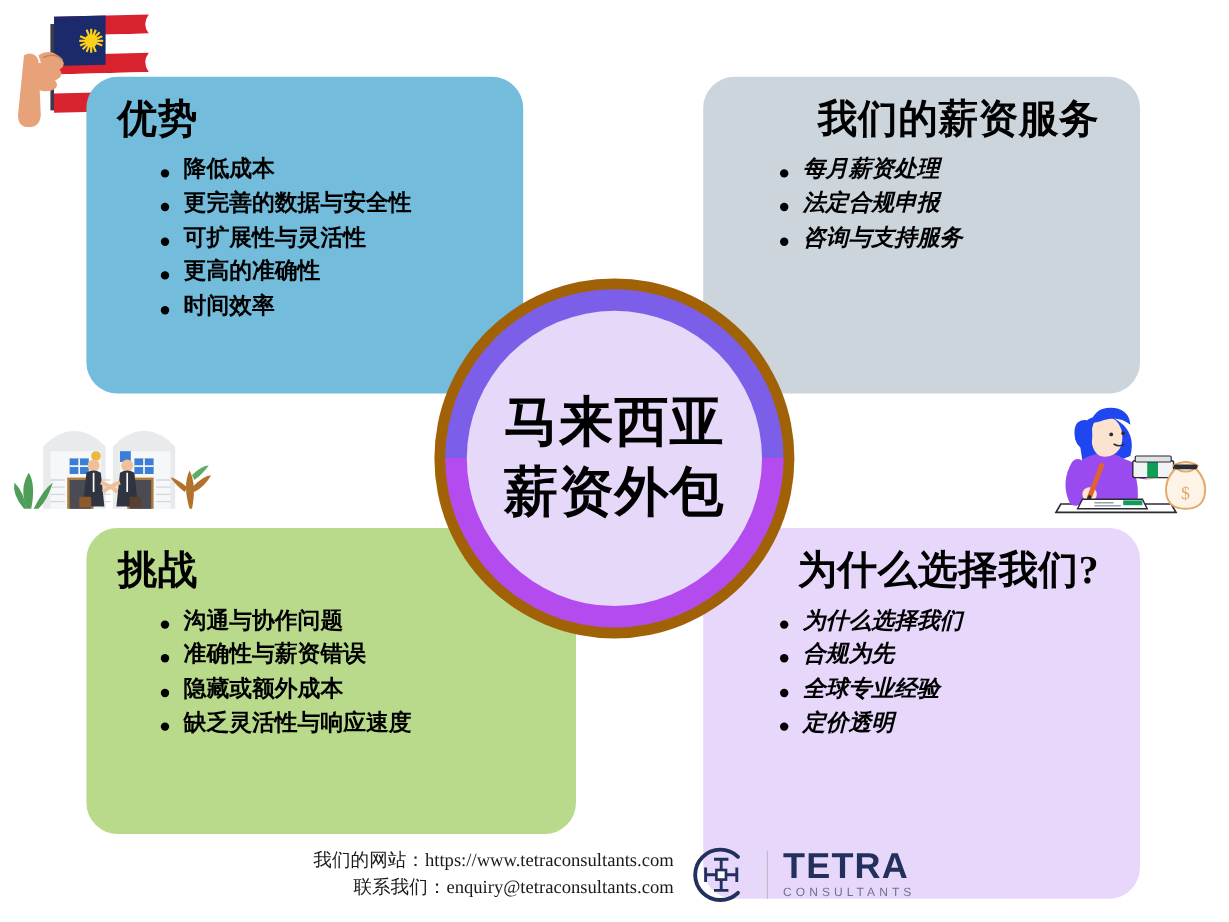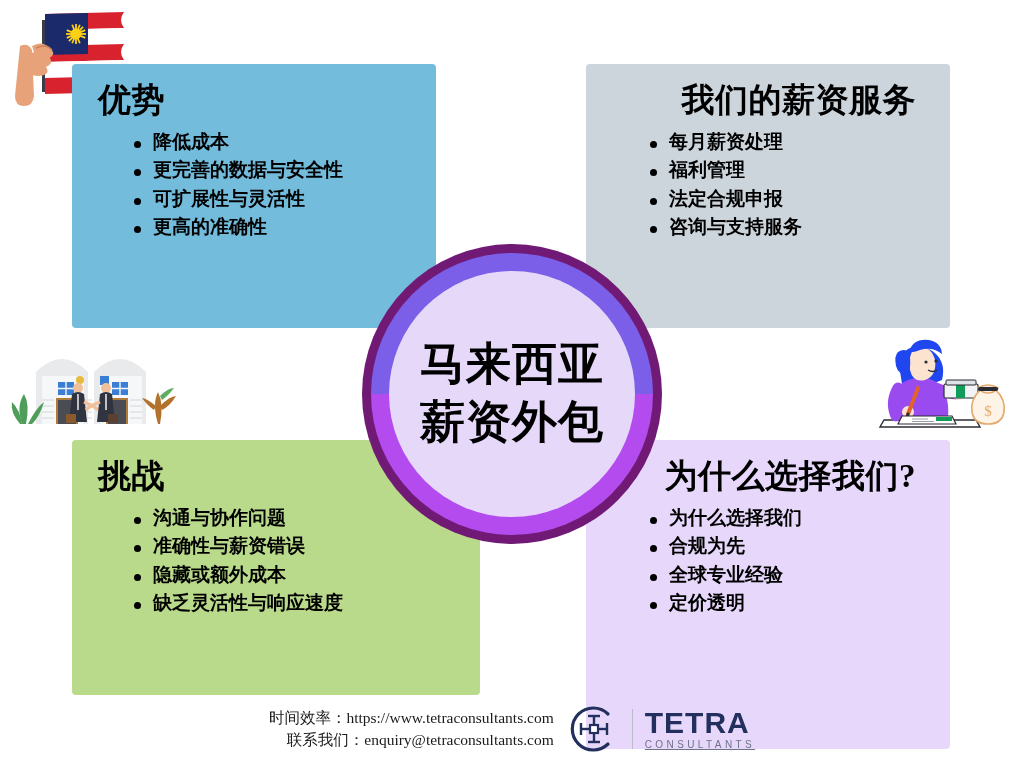--- a/index.html
+++ b/index.html
@@ -19,21 +19,21 @@
   #canvas {
     position: relative;
     width: 1024px;
     height: 768px;
     background: #ffffff;
   }
 
   
   .panel {
     position: absolute;
-    border-radius: 4px;
+    border-radius: 26px;
     overflow: hidden;
   }
   .panel-inner {
     position: absolute;
     top: 0; left: 0; right: 0; bottom: 0;
     padding: 18px 26px;
   }
 
   #panel-advantages {
     left: 72px; top: 64px; width: 364px; height: 264px;
@@ -85,29 +85,29 @@
     left: 8px;
     top: 13px;
     width: 7px;
     height: 7px;
     border-radius: 50%;
     background: #000000;
   }
   
   .list-left  { margin-left: 28px; }
   
-  .list-right { margin-left: 30px; }
+  .list-right { margin-left: 30px; font-style: italic; }
 
   
   #center-circle {
     position: absolute;
-    left: 362px; top: 244px;
+    left: 362px; top: 232px;
     width: 300px; height: 300px;
     border-radius: 50%;
-    background: #701a75;
+    background: #a16207;
     display: flex;
     align-items: center;
     justify-content: center;
     z-index: 5;
   }
   #center-ring {
     position: absolute;
     left: 9px; top: 9px;
     width: 282px; height: 282px;
     border-radius: 50%;
@@ -176,21 +176,20 @@
     font-size: 30px;
     letter-spacing: 1px;
     color: #232f5c;
   }
   #logo-consultants {
     font-family: "Liberation Sans", "DejaVu Sans", sans-serif;
     font-size: 10px;
     letter-spacing: 3.4px;
     color: #6e7386;
     margin-top: 2px;
-    text-decoration: underline;
   }
 
   
   .illus { position: absolute; }
   #illus-flag  { left: 6px;  top: 2px;   width: 124px; height: 104px; }
   #illus-deal  { left: 8px;  top: 336px; width: 168px; height: 96px;  }
   #illus-payroll { left: 868px; top: 330px; width: 150px; height: 104px; }
 </style>
 </head>
 <body>
@@ -344,30 +343,30 @@
   </div>
 
   <div class="panel" id="panel-advantages">
     <div class="panel-inner">
       <div class="panel-title title-left">优势</div>
       <ul class="panel-list list-left">
         <li>降低成本</li>
         <li>更完善的数据与安全性</li>
         <li>可扩展性与灵活性</li>
         <li>更高的准确性</li>
+        <li>时间效率</li>
       </ul>
     </div>
   </div>
 
   <div class="panel" id="panel-services">
     <div class="panel-inner">
       <div class="panel-title title-right">我们的薪资服务</div>
       <ul class="panel-list list-right">
         <li>每月薪资处理</li>
-        <li>福利管理</li>
         <li>法定合规申报</li>
         <li>咨询与支持服务</li>
       </ul>
     </div>
   </div>
 
   <div class="panel" id="panel-challenges">
     <div class="panel-inner">
       <div class="panel-title title-left">挑战</div>
       <ul class="panel-list list-left">
@@ -394,21 +393,21 @@
   <div id="center-circle">
     <div id="center-ring"></div>
     <div id="center-disc">
       <div class="center-line">马来西亚</div>
       <div class="center-line">薪资外包</div>
     </div>
   </div>
 
   <div id="footer">
     <div id="footer-text">
-      <div>时间效率：https://www.tetraconsultants.com</div>
+      <div>我们的网站：https://www.tetraconsultants.com</div>
       <div>联系我们：enquiry@tetraconsultants.com</div>
     </div>
     <div id="logo-wrap">
       <svg width="52" height="52" viewBox="0 0 52 52">
 
         <path d="M40 11 A21 21 0 1 0 40 41" fill="none" stroke="#232f5c" stroke-width="3.2" stroke-linecap="round"></path>
 
         <g fill="none" stroke="#232f5c" stroke-width="2.4">
           <path d="M26 13 L26 39"></path>
           <path d="M13 26 L39 26"></path>

